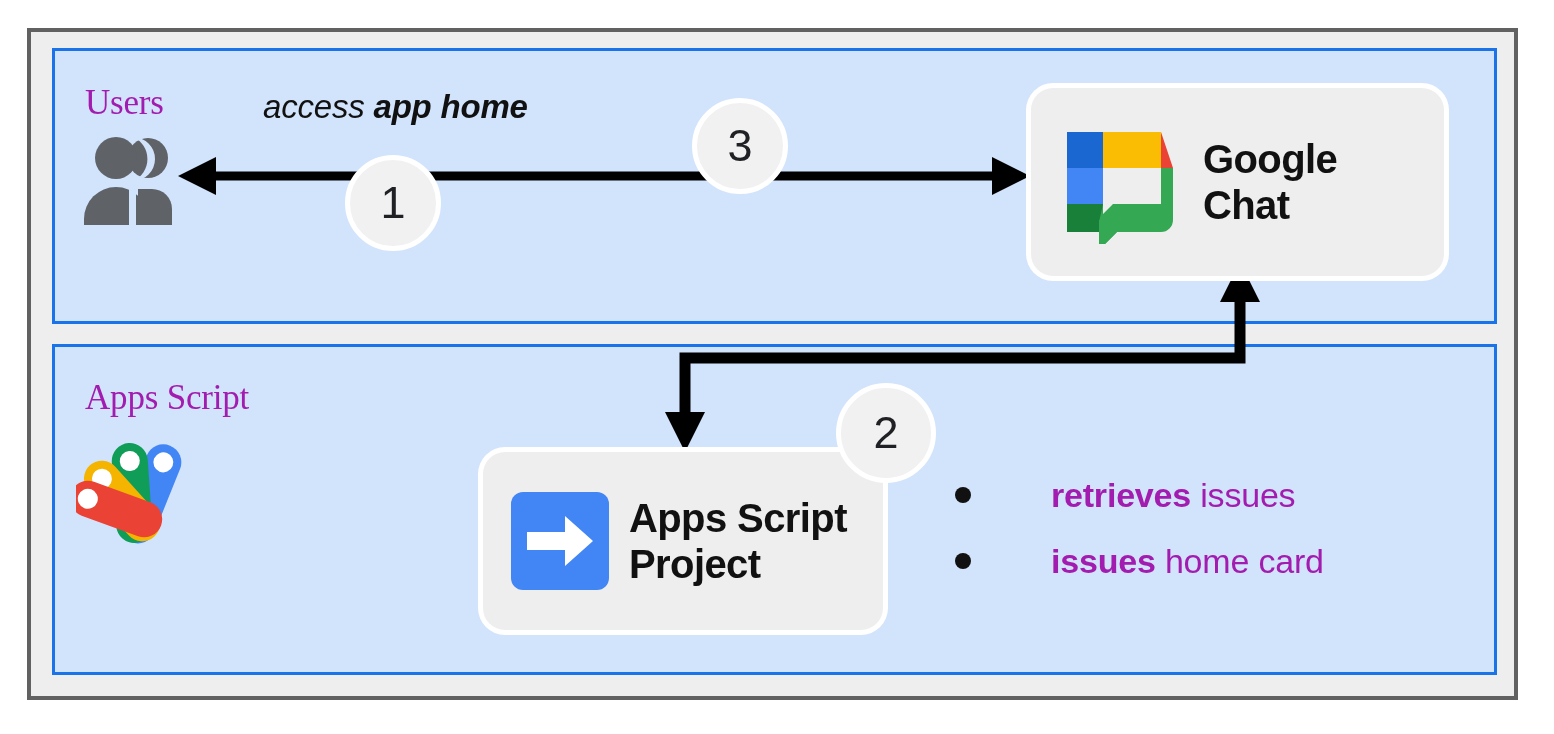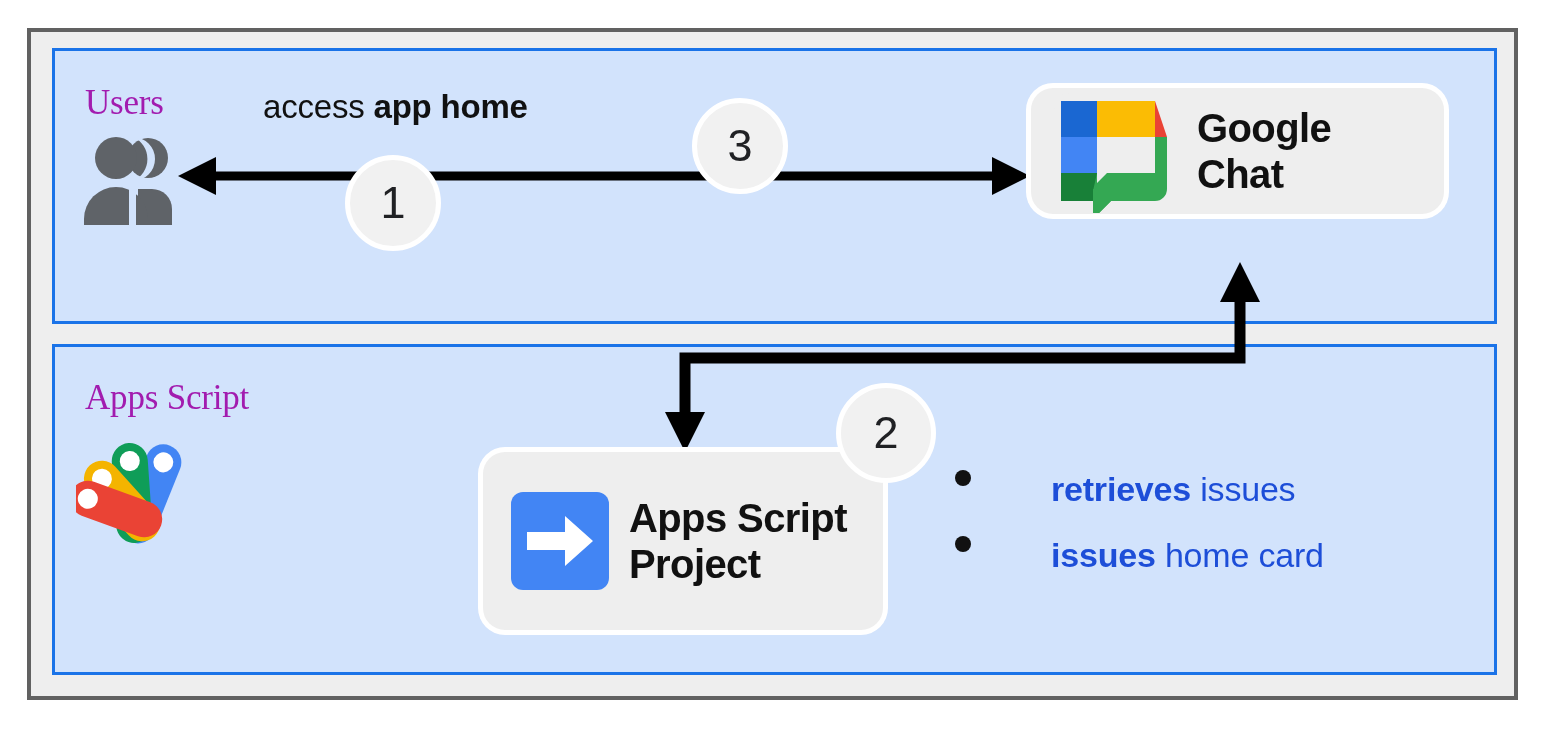--- a/index.html
+++ b/index.html
@@ -66,22 +66,22 @@
     border-radius: 22px;
     box-sizing: border-box;
     display: flex;
     align-items: center;
     box-shadow: 0 0 0 5px #ffffff;
   }
   .card-chat {
     left: 1031px;
     top: 88px;
     width: 413px;
-    height: 126px;
-    padding-left: 18px;
+    height: 188px;
+    padding-left: 24px;
   }
   .card-project {
     left: 483px;
     top: 452px;
     width: 400px;
     height: 178px;
     padding-left: 28px;
   }
   .card-label {
     font-size: 40px;
@@ -144,35 +144,36 @@
   
   .edge-label {
     position: absolute;
     font-size: 33px;
     color: #111111;
     white-space: nowrap;
     letter-spacing: -0.2px;
   }
   .edge-label b { font-weight: bold; }
   .edge-label span.reg { font-weight: normal; }
-  .label-access    { left: 263px; top: 88px;  }
+  .label-access    { left: 263px; top: 88px; font-style: italic;  }
   .label-homecard  { left: 586px; top: 222px; }
 
   
   .bullets {
     position: absolute;
     left: 955px;
     top: 470px;
   }
   .bullet-row {
     display: flex;
+    align-items: center;
     height: 50px;
     margin-bottom: 16px;
     font-size: 34px;
-    color: #1d4ed8;
+    color: #a21caf;
     white-space: nowrap;
     letter-spacing: -0.2px;
   }
   .bullet-dot {
     width: 16px;
     height: 16px;
     border-radius: 50%;
     background: #111111;
     flex: none;
     margin-right: 80px;

